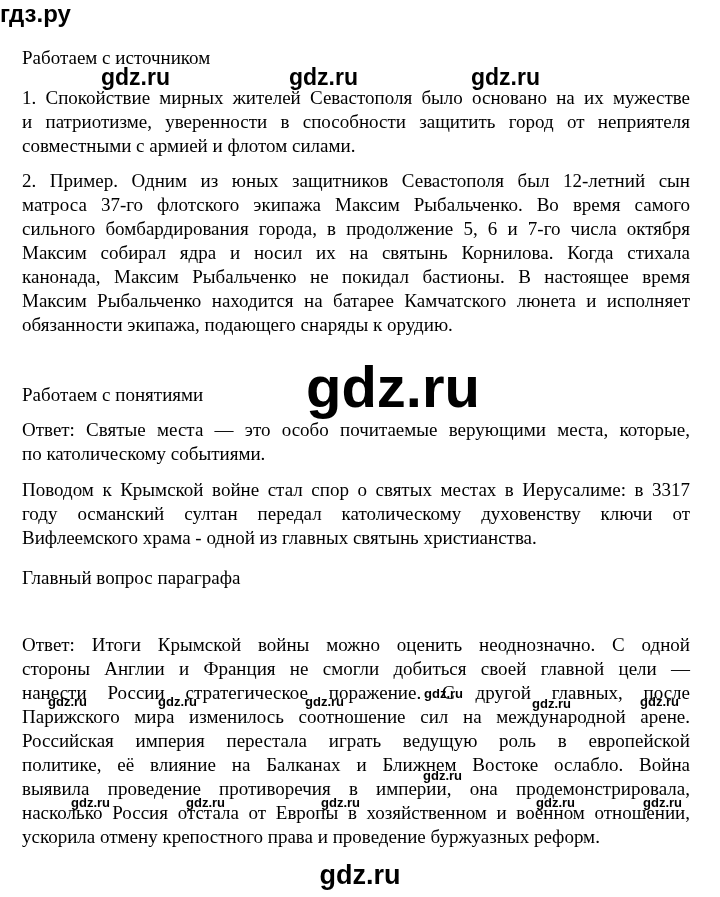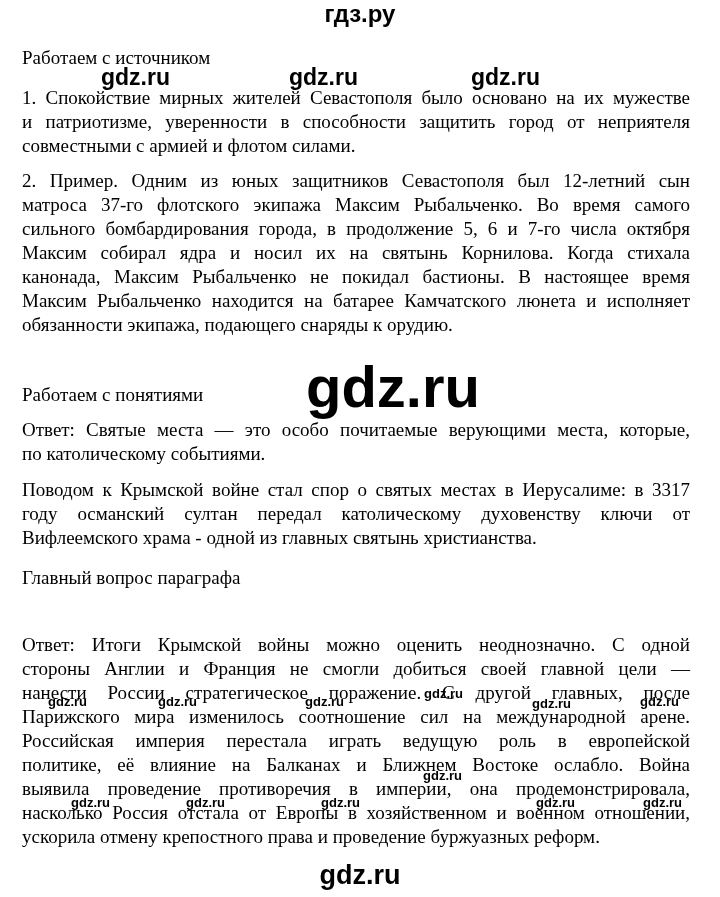--- a/index.html
+++ b/index.html
@@ -8,21 +8,20 @@
     width: 720px;
     height: 897px;
     background: #ffffff;
     color: #000000;
     font-family: "Liberation Serif", serif;
     overflow: hidden;
   }
   .logo-top {
     position: absolute;
     top: 1px; left: 0; width: 720px;
-    text-align: center;
     font-family: "Liberation Sans", sans-serif;
     font-weight: bold;
     font-size: 24px;
     line-height: 26px;
   }
   .logo-bottom {
     position: absolute;
     top: 860px; left: 0; width: 720px;
     text-align: center;
     font-family: "Liberation Sans", sans-serif;

